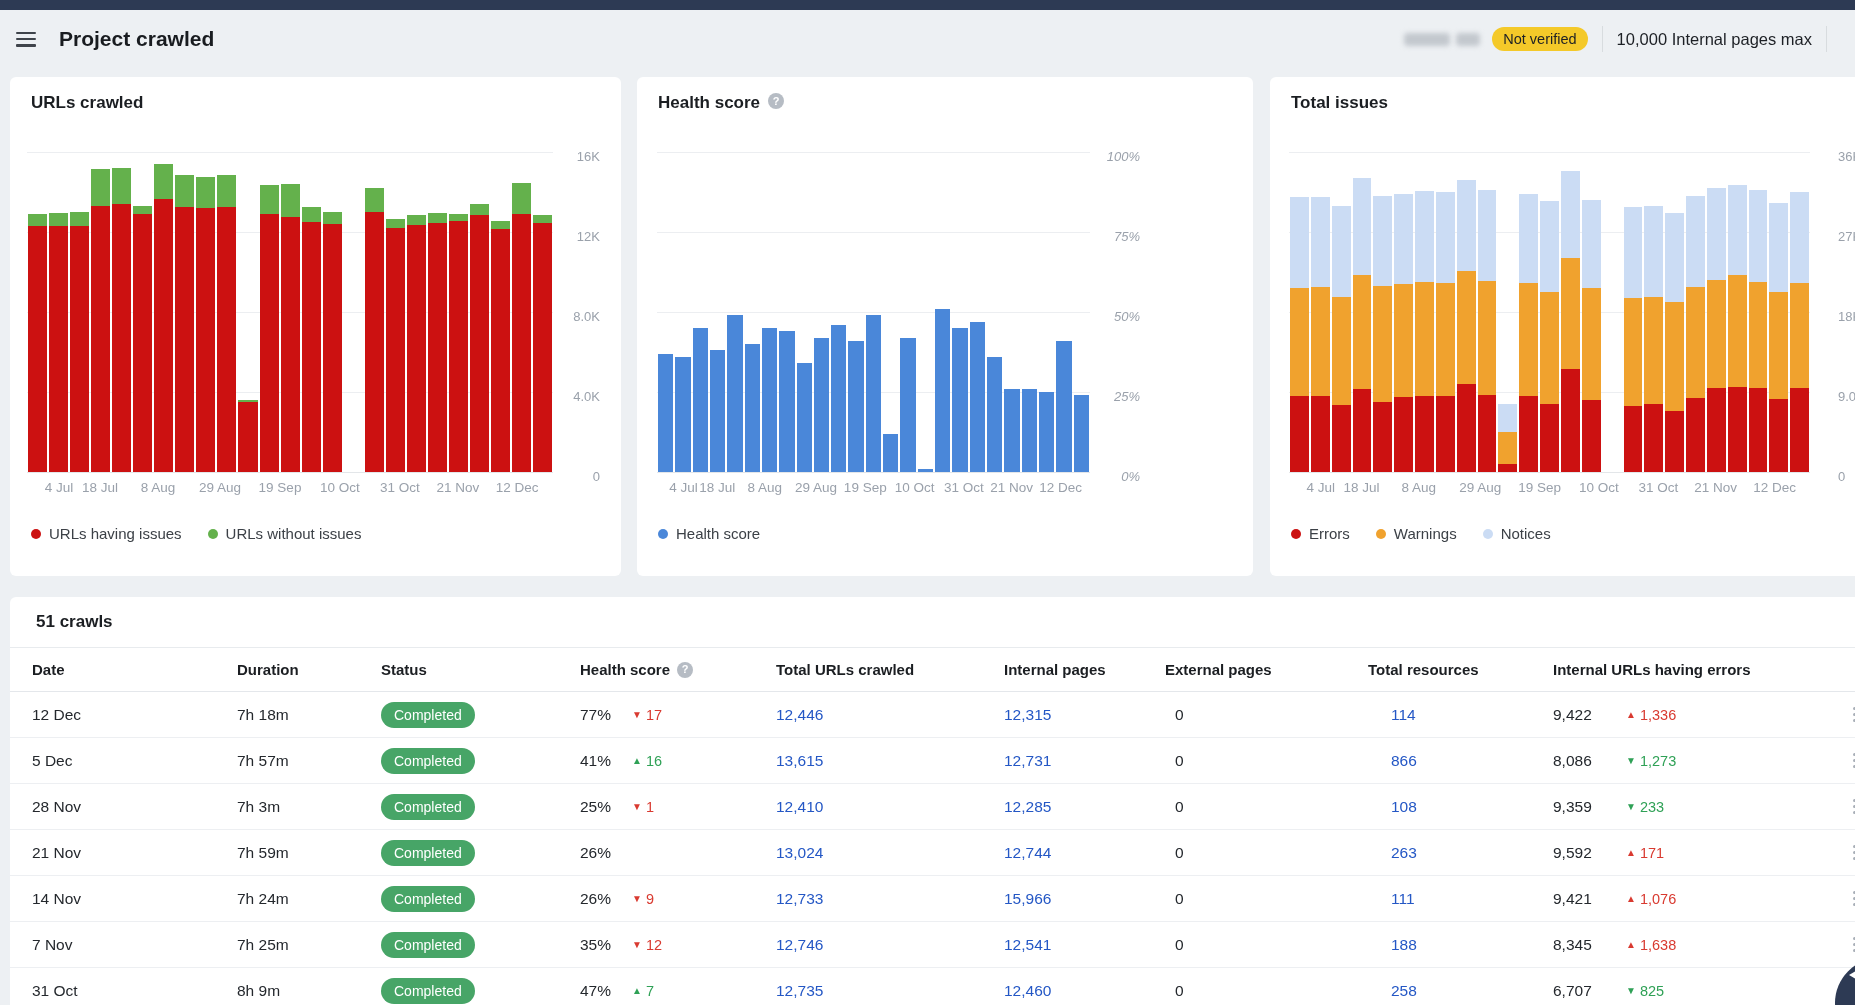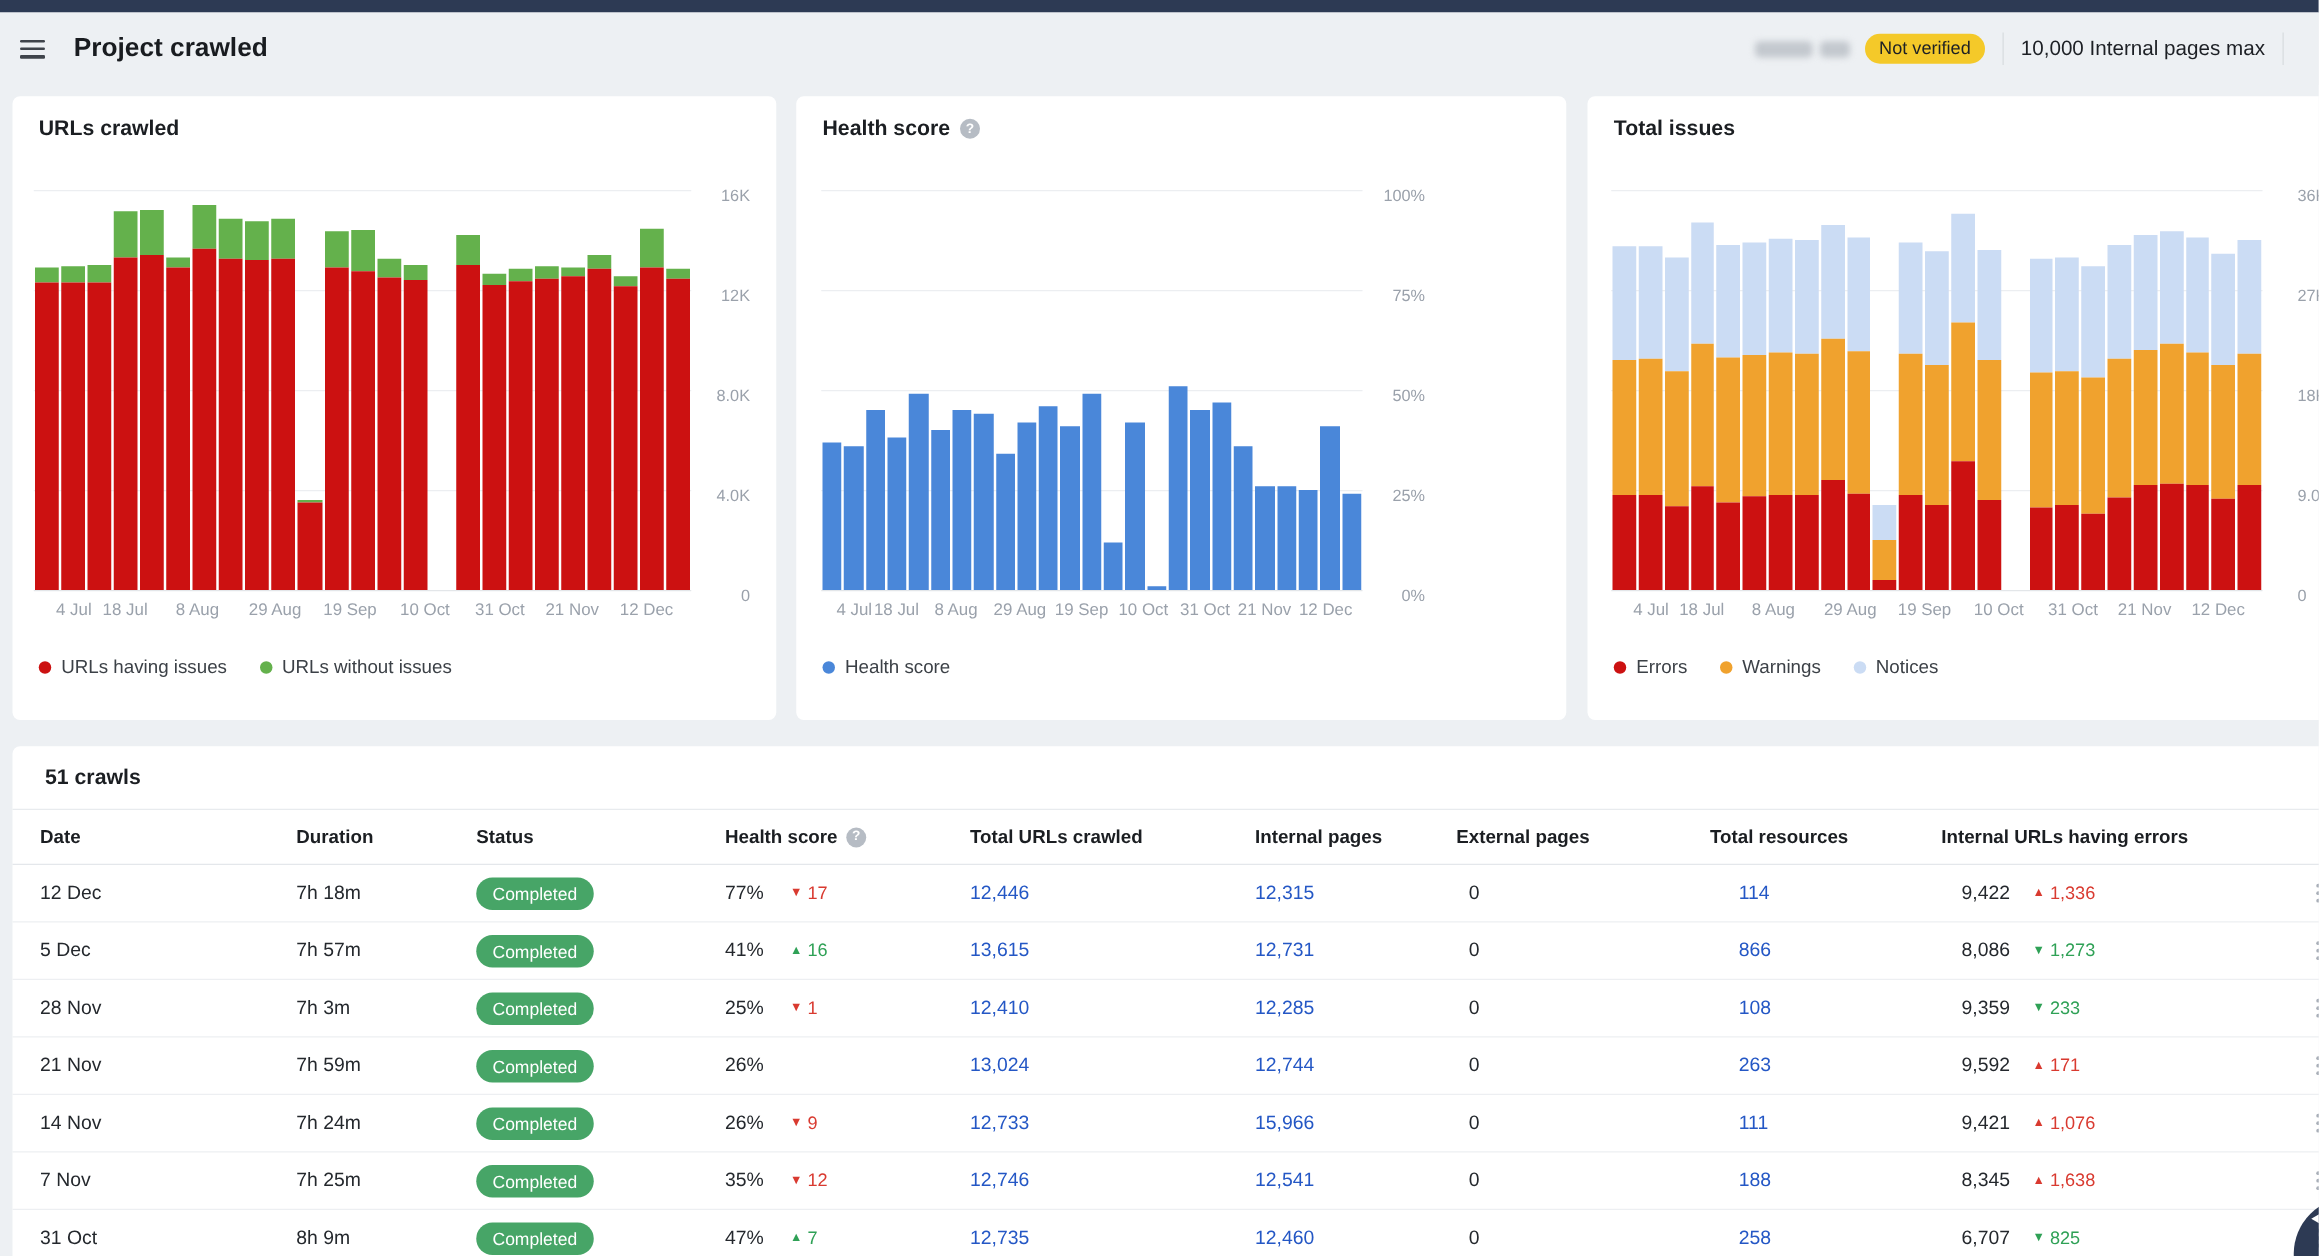--- a/index.html
+++ b/index.html
@@ -26,57 +26,57 @@
   .hsep{width:1px;height:26px;background:#d8dcdf;margin:0 14px;}
   .limit-text{font-size:16.5px;color:#1d2025;white-space:nowrap;}
   .pill-blue{background:#4a80d5;color:#fff;border:none;font-size:15.5px;font-family:inherit;
     border-radius:16px;height:31px;padding:0 17px;white-space:nowrap;cursor:pointer;}
   
   .card{position:absolute;top:77px;height:499px;background:#fff;border-radius:6px;}
   #card-urls{left:10px;width:611px;}
   #card-health{left:637px;width:616px;}
   #card-issues{left:1270px;width:620px;}
   .card h2{position:absolute;top:16px;left:21px;margin:0;font-size:17px;font-weight:700;color:#1b1e22;
-    display:flex;align-items:center;gap:8px;}
+    display:flex;gap:8px;}
   .help-icon{width:16px;height:16px;border-radius:50%;background:#b6bcc4;color:#fff;
     font-size:11px;font-weight:700;display:inline-flex;align-items:center;justify-content:center;line-height:1;}
   .plot{position:absolute;top:75px;height:320px;border-bottom:1px solid #e3e6e9;}
   #plot-0{left:17px;width:526px;}
   #plot-1{left:20px;width:433px;}
   #plot-2{left:19px;width:521px;}
   .gridline{position:absolute;left:0;right:0;height:1px;background:#eceef1;}
   .bars{position:absolute;left:0;right:0;top:0;bottom:0;display:flex;}
   .slot{flex:1 1 0;position:relative;}
   .bar{position:absolute;left:1px;right:1px;bottom:0;display:flex;flex-direction:column;justify-content:flex-end;}
   .seg{width:100%;}
   .xlabel{position:absolute;top:100%;margin-top:8px;transform:translateX(-50%);
     font-size:13.5px;color:#9aa1ab;white-space:nowrap;}
   .ylabel{position:absolute;font-size:13px;color:#9aa1ab;line-height:14px;white-space:nowrap;}
   #plot-0 .ylabel{left:calc(100% + 2px);width:45px;text-align:right;}
-  #plot-1 .ylabel{left:calc(100% + 2px);width:48px;text-align:right;}
+  #plot-1 .ylabel{left:calc(100% + 2px);width:48px;text-align:right;font-style:italic;}
   #plot-2 .ylabel{left:calc(100% + 28px);width:45px;text-align:left;}
   .legend{position:absolute;top:448px;left:21px;display:flex;gap:26px;align-items:center;
     font-size:15px;color:#3c4147;}
   .legend-item{display:flex;align-items:center;gap:8px;white-space:nowrap;}
   .dot{width:10px;height:10px;border-radius:50%;flex:0 0 auto;}
   
   #table-card{position:absolute;top:597px;left:10px;width:1870px;height:500px;background:#fff;border-radius:6px 0 0 6px;}
   .table-title{height:50px;border-bottom:1px solid #e8ebee;display:flex;align-items:center;
     padding-left:26px;font-weight:700;font-size:17px;color:#1b1e22;}
   .tgrid{display:grid;grid-template-columns:205px 144px 199px 196px 228px 161px 203px 185px 292px 35px;
     padding-left:22px;align-items:center;box-sizing:border-box;}
   .thead{height:44px;border-bottom:1px solid #e4e7eb;font-weight:700;font-size:15px;color:#1b1e22;}
   .thead .th{display:flex;align-items:center;gap:7px;}
   .trow{height:46px;border-bottom:1px solid #edeff2;font-size:15.5px;color:#24282d;}
   .link{color:#2457c5;cursor:pointer;text-decoration:none;}
   .status-pill{display:inline-block;background:#47a567;color:#fff;font-size:14px;
     border-radius:15px;padding:5px 13px;}
   .cell-flex{display:flex;align-items:center;}
   .hnum{min-width:52px;}
-  .enum{width:55px;text-align:right;margin-right:18px;}
+  .enum{width:55px;margin-right:18px;}
   .delta{display:inline-flex;align-items:center;gap:4px;font-size:14.5px;}
   .delta .tri{font-size:10px;line-height:1;}
   .delta.bad{color:#d93a30;}
   .delta.good{color:#2fa156;}
   .pad10{padding-left:10px;}
   .pad23{padding-left:23px;}
   .kebab{display:flex;flex-direction:column;gap:2.5px;width:14px;align-items:center;cursor:pointer;padding-left:3px;}
   .kebab i{width:3.5px;height:3.5px;background:#a9afb8;border-radius:50%;display:block;}
   
   .float-btn{position:absolute;left:1835px;top:958px;width:90px;height:90px;border-radius:50%;

